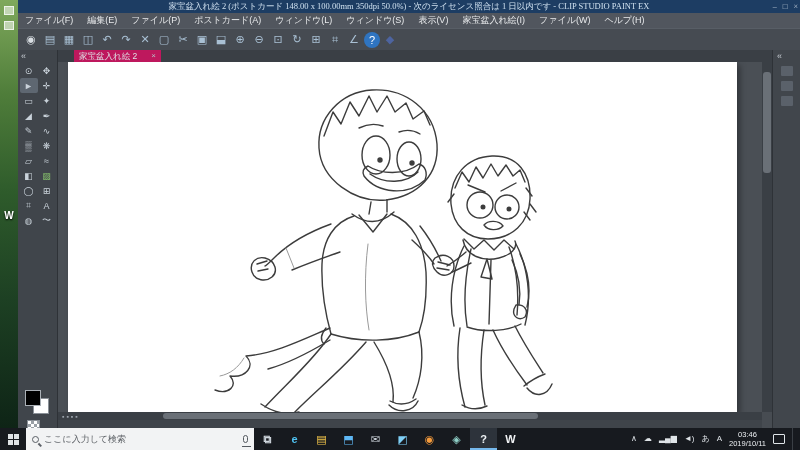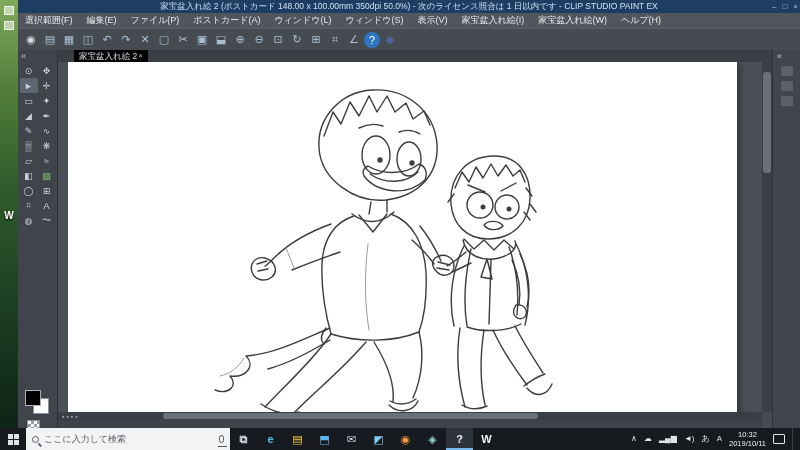--- a/index.html
+++ b/index.html
@@ -10,21 +10,21 @@
   
   #wallpaper { left:0; top:0; width:18px; height:428px;
     background:linear-gradient(180deg,#7fa95c 0%,#4f7d3a 22%,#2e5b2b 45%,#1d4023 70%,#0e2416 100%); }
   .desk-ico { width:10px; height:9px; background:rgba(255,255,255,.55); border:1px solid rgba(255,255,255,.7); margin:6px auto 0; }
   #desk-label { color:#fff; font-size:10px; font-weight:bold; text-align:center; margin-top:180px; text-shadow:0 1px 2px #000; }
 
   
   #app { left:18px; top:0; width:782px; height:428px; background:#474c52; }
 
   #titlebar { left:0; top:0; width:100%; height:13px; background:#1d3d63; color:#cfe0ef;
-    font-size:8.5px; line-height:13px; text-align:center; white-space:nowrap; overflow:hidden; }
+    font-size:8.5px; line-height:13px; text-align:center; white-space:nowrap; overflow:hidden;font-family:Liberation Serif, serif; }
   #win-controls { right:2px; top:0; height:13px; display:flex; gap:6px; color:#b9c6d4; font-size:8px; line-height:13px; }
   #win-controls span { cursor:default; }
 
   #menubar { left:0; top:13px; width:100%; height:15px; background:#51565e; display:flex; align-items:center; }
   .menu-item { color:#e8eaec; font-size:9px; padding:0 7px; line-height:15px; white-space:nowrap; }
 
   #toolbar { left:0; top:28px; width:100%; height:22px; background:#464b52; border-top:1px solid #585e66;
     display:flex; align-items:center; padding-left:4px; gap:1px; }
   .tbtn { width:18px; height:17px; display:flex; align-items:center; justify-content:center;
     color:#a9c0d4; font-size:11px; border-radius:2px; }
@@ -40,42 +40,42 @@
   #swatches { left:7px; top:340px; width:26px; height:26px; }
   #back-swatch { left:8px; top:8px; width:16px; height:16px; background:#ffffff; border:1px solid #8a9097; }
   #fore-swatch { left:0; top:0; width:16px; height:16px; background:#000000; border:1px solid #aab0b6; }
   #trans-chip { left:9px; top:370px; width:13px; height:13px; background:#fff; border:1px solid #8a9097;
     background-image:linear-gradient(45deg,#9aa0a6 25%,transparent 25%,transparent 75%,#9aa0a6 75%),
                      linear-gradient(45deg,#9aa0a6 25%,transparent 25%,transparent 75%,#9aa0a6 75%);
     background-size:6px 6px; background-position:0 0,3px 3px; }
 
   #canvas-region { left:40px; top:50px; width:704px; height:378px; background:#4a4f55; }
   #doc-tabbar { left:0; top:0; width:100%; height:12px; background:#3a3f45; display:flex; }
-  #doc-tab { margin-left:16px; background:#000000; color:#dfe3e7; font-size:8.5px; line-height:12px;
-    padding:0 5px; display:flex; gap:1px; align-items:center; }
+  #doc-tab { margin-left:16px; background:#be185d; color:#dfe3e7; font-size:8.5px; line-height:12px;
+    padding:0 5px; display:flex; gap:14px; align-items:center; }
   #doc-tab .close { color:#b7bec6; font-size:8px; }
   #viewport { left:0; top:12px; width:100%; height:350px; background:#4a4f55; overflow:hidden; }
   #canvas { left:10px; top:0; width:669px; height:350px; background:#ffffff; box-shadow:3px 3px 6px rgba(0,0,0,.35); }
   #hscroll { left:0; top:362px; width:100%; height:8px; background:#3a3f45; display:flex; align-items:center; }
   #hscroll .icons { display:flex; gap:3px; padding:0 4px; color:#9aa2aa; font-size:7px; }
   #hscroll .track { position:relative; flex:1; height:100%; }
   #hscroll .thumb { position:absolute; left:12%; width:55%; top:1px; height:6px; background:#6a7077; border-radius:3px; }
   #statusbar { left:0; top:370px; width:100%; height:8px; background:#3f444a; }
   #vscroll { left:744px; top:50px; width:10px; height:362px; background:#3a3f45; }
   #vscroll .thumb { position:absolute; left:1px; width:8px; top:6%; height:28%; background:#6a7077; border-radius:3px; }
   #right-rail { left:754px; top:50px; width:28px; height:378px; background:#41464c; border-left:1px solid #2e3237; }
   #rail-head { color:#c5cbd1; font-size:9px; padding:1px 0 0 4px; }
   .rail-ico { width:12px; height:10px; background:#5a616a; margin:5px auto 0; border-radius:1px; }
 
   
   #taskbar { left:0; top:428px; width:800px; height:22px; background:#171a1f; display:flex; align-items:center; }
   #start { width:26px; height:22px; display:flex; align-items:center; justify-content:center; }
   #winlogo { display:grid; grid-template-columns:5px 5px; grid-template-rows:5px 5px; gap:1px; }
   #winlogo i { background:#dfe3e6; }
-  #searchbox { width:204px; height:22px; background:#f2f3f4; display:flex; align-items:center; padding:0 6px; gap:5px; }
+  #searchbox { width:228px; height:22px; background:#f2f3f4; display:flex; align-items:center; padding:0 6px; gap:5px; }
   #mag { width:7px; height:7px; border:1.5px solid #5a5f66; border-radius:50%; position:relative; flex:none; }
   #mag:after { content:""; position:absolute; width:4px; height:1.5px; background:#5a5f66; transform:rotate(45deg); left:5px; top:7px; }
   #search-input { flex:1; border:none; outline:none; background:transparent; font-size:9px; color:#444;
     font-family:"Liberation Sans","DejaVu Sans",sans-serif; }
   #search-input::placeholder { color:#5d6166; }
   #mic { width:5px; height:8px; border:1px solid #555a60; border-radius:3px; position:relative; flex:none; }
   #mic:after { content:""; position:absolute; left:-2px; top:8px; width:9px; height:2px; border-bottom:1px solid #555a60; }
   #task-apps { display:flex; height:22px; }
   .app { width:27px; height:22px; display:flex; align-items:center; justify-content:center; font-size:11px; font-weight:bold; }
   .app.active { background:#2d333b; box-shadow:inset 0 -2px 0 #76b9ed; }
@@ -100,29 +100,29 @@
     <span>家宝盆入れ絵 2 (ポストカード 148.00 x 100.00mm 350dpi 50.0%) - 次のライセンス照合は 1 日以内です - CLIP STUDIO PAINT EX</span>
     <div id="win-controls" class="abs">
       <span>–</span>
       <span>□</span>
       <span>×</span>
     </div>
   </div>
 
   <div id="menubar" class="abs">
 
-  <span class="menu-item">選択範囲(F)</span>
+  <span class="menu-item">ファイル(F)</span>
       <span class="menu-item">編集(E)</span>
       <span class="menu-item">ファイル(P)</span>
       <span class="menu-item">ポストカード(A)</span>
       <span class="menu-item">ウィンドウ(L)</span>
       <span class="menu-item">ウィンドウ(S)</span>
       <span class="menu-item">表示(V)</span>
       <span class="menu-item">家宝盆入れ絵(I)</span>
-      <span class="menu-item">家宝盆入れ絵(W)</span>
+      <span class="menu-item">ファイル(W)</span>
       <span class="menu-item">ヘルプ(H)</span>
     </div>
 
   <div id="toolbar" class="abs">
 
   <span class="tbtn" style="color: rgb(217, 222, 227);">◉</span>
       <span class="tbtn">▤</span>
       <span class="tbtn">▦</span>
       <span class="tbtn">◫</span>
       <span class="tbtn">↶</span>
@@ -329,19 +329,19 @@
     <span style="display:flex;gap:7px;">
 
     <span class="tray-ico">∧</span>
         <span class="tray-ico">☁</span>
         <span class="tray-ico">▂▄▆</span>
         <span class="tray-ico">◄)</span>
         <span class="tray-ico">あ</span>
         <span class="tray-ico">A</span>
       </span>
     <span id="clock">
-      <div>10:32</div>
+      <div>03:46</div>
       <div>2019/10/11</div>
     </span>
     <span id="action-center"></span>
     <span id="show-desktop"></span>
   </div>
 </div>
 
 </body></html>

